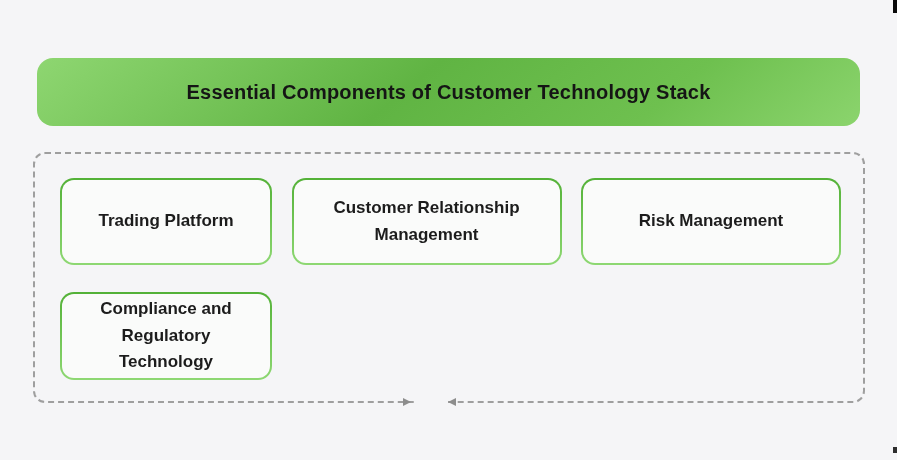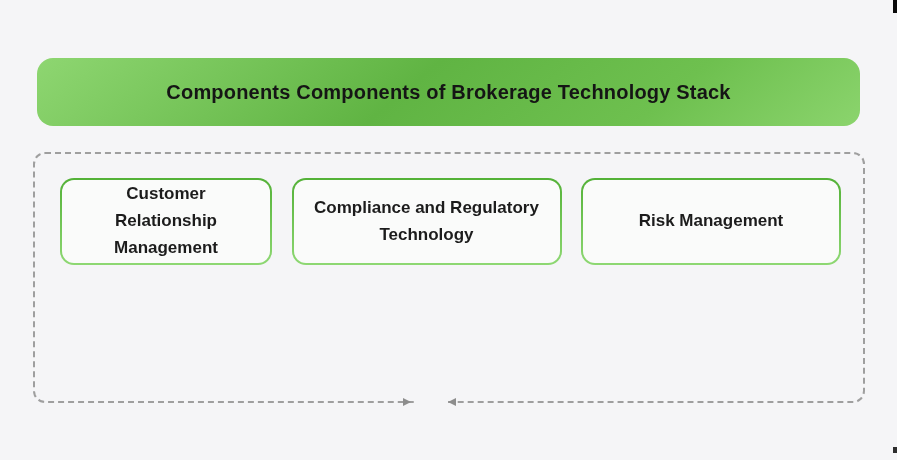--- a/index.html
+++ b/index.html
@@ -121,32 +121,35 @@
     height: 6px;
     background: #2e2e2e;
   }
 </style>
 </head>
 <body>
 
 <div class="canvas">
 
   <div class="banner">
-    <h1>Components Components of Brokerage Technology Stack</h1>
+    <h1>Essential Components of Customer Technology Stack</h1>
   </div>
 
   <div class="panel">
     <div class="box">
+      <span>Trading Platform</span>
+    </div>
+    <div class="box">
       <span>Customer Relationship Management</span>
     </div>
     <div class="box">
-      <span>Compliance and Regulatory Technology</span>
+      <span>Risk Management</span>
     </div>
     <div class="box">
-      <span>Risk Management</span>
+      <span>Compliance and Regulatory Technology</span>
     </div>
 
     <div class="gap-mask"></div>
     <span class="arrow arrow-right"></span>
     <span class="arrow arrow-left"></span>
   </div>
 
   <div class="edge-mark-top"></div>
   <div class="edge-mark-bottom"></div>
 

